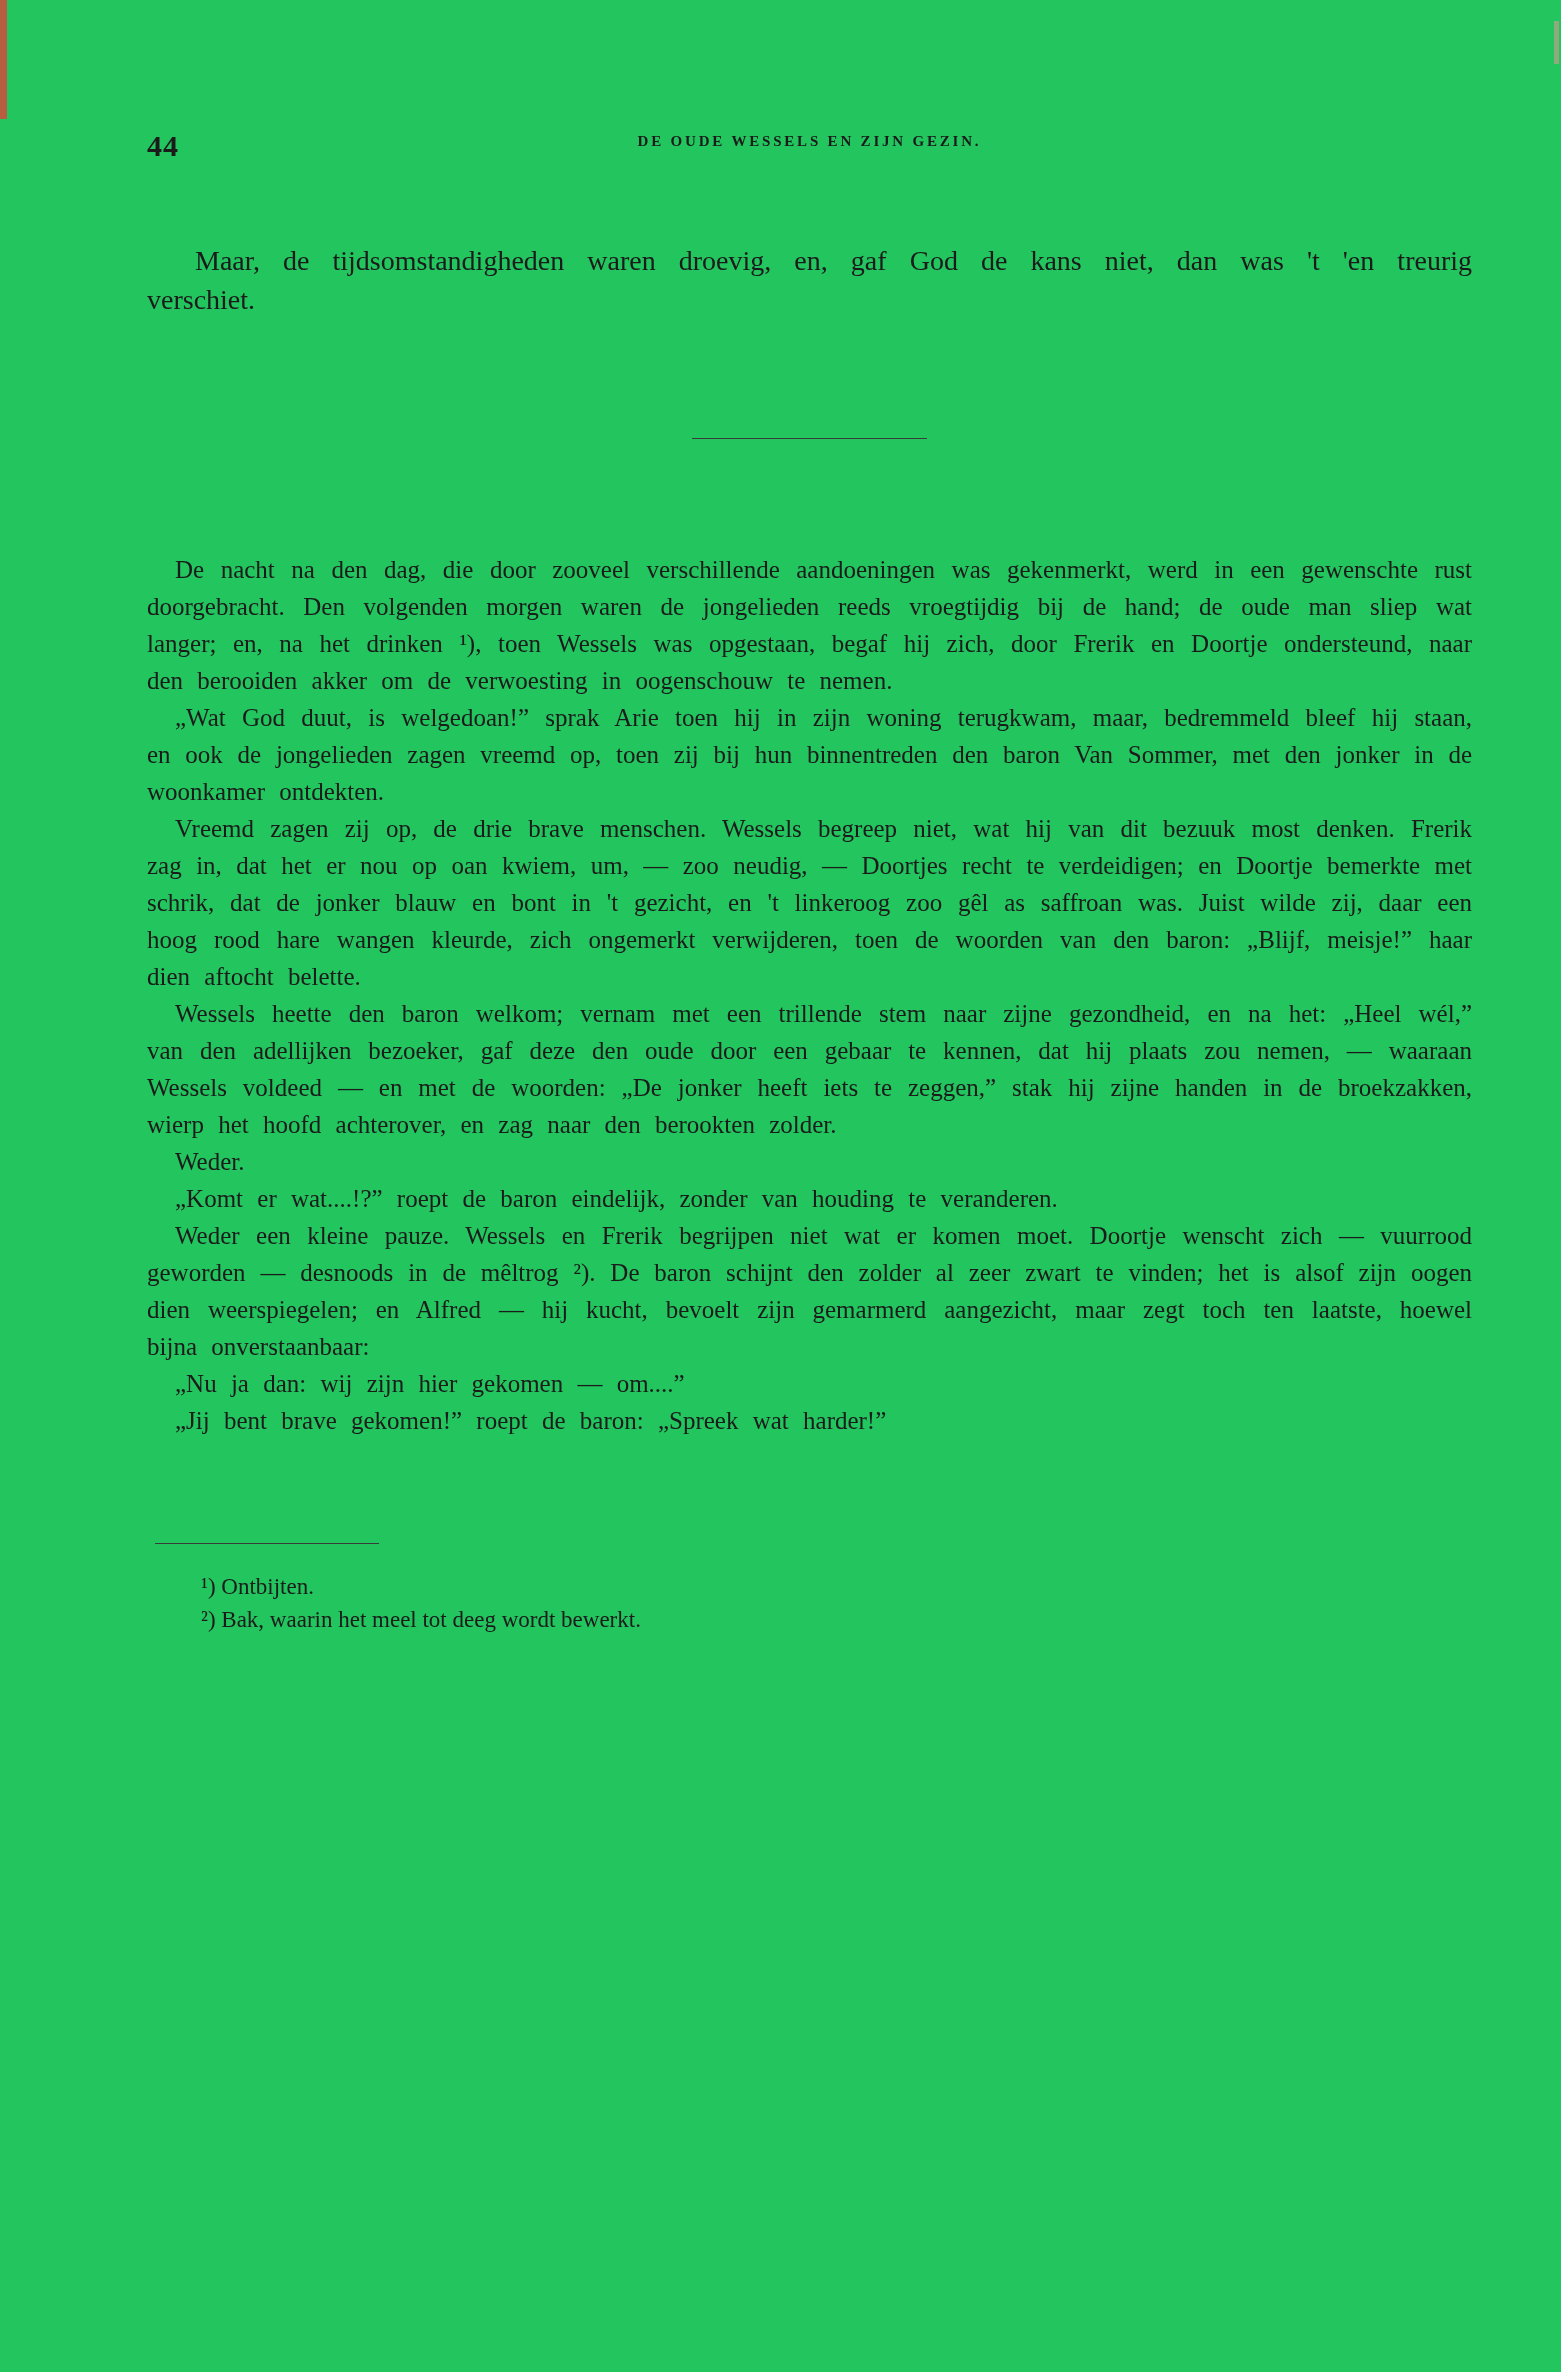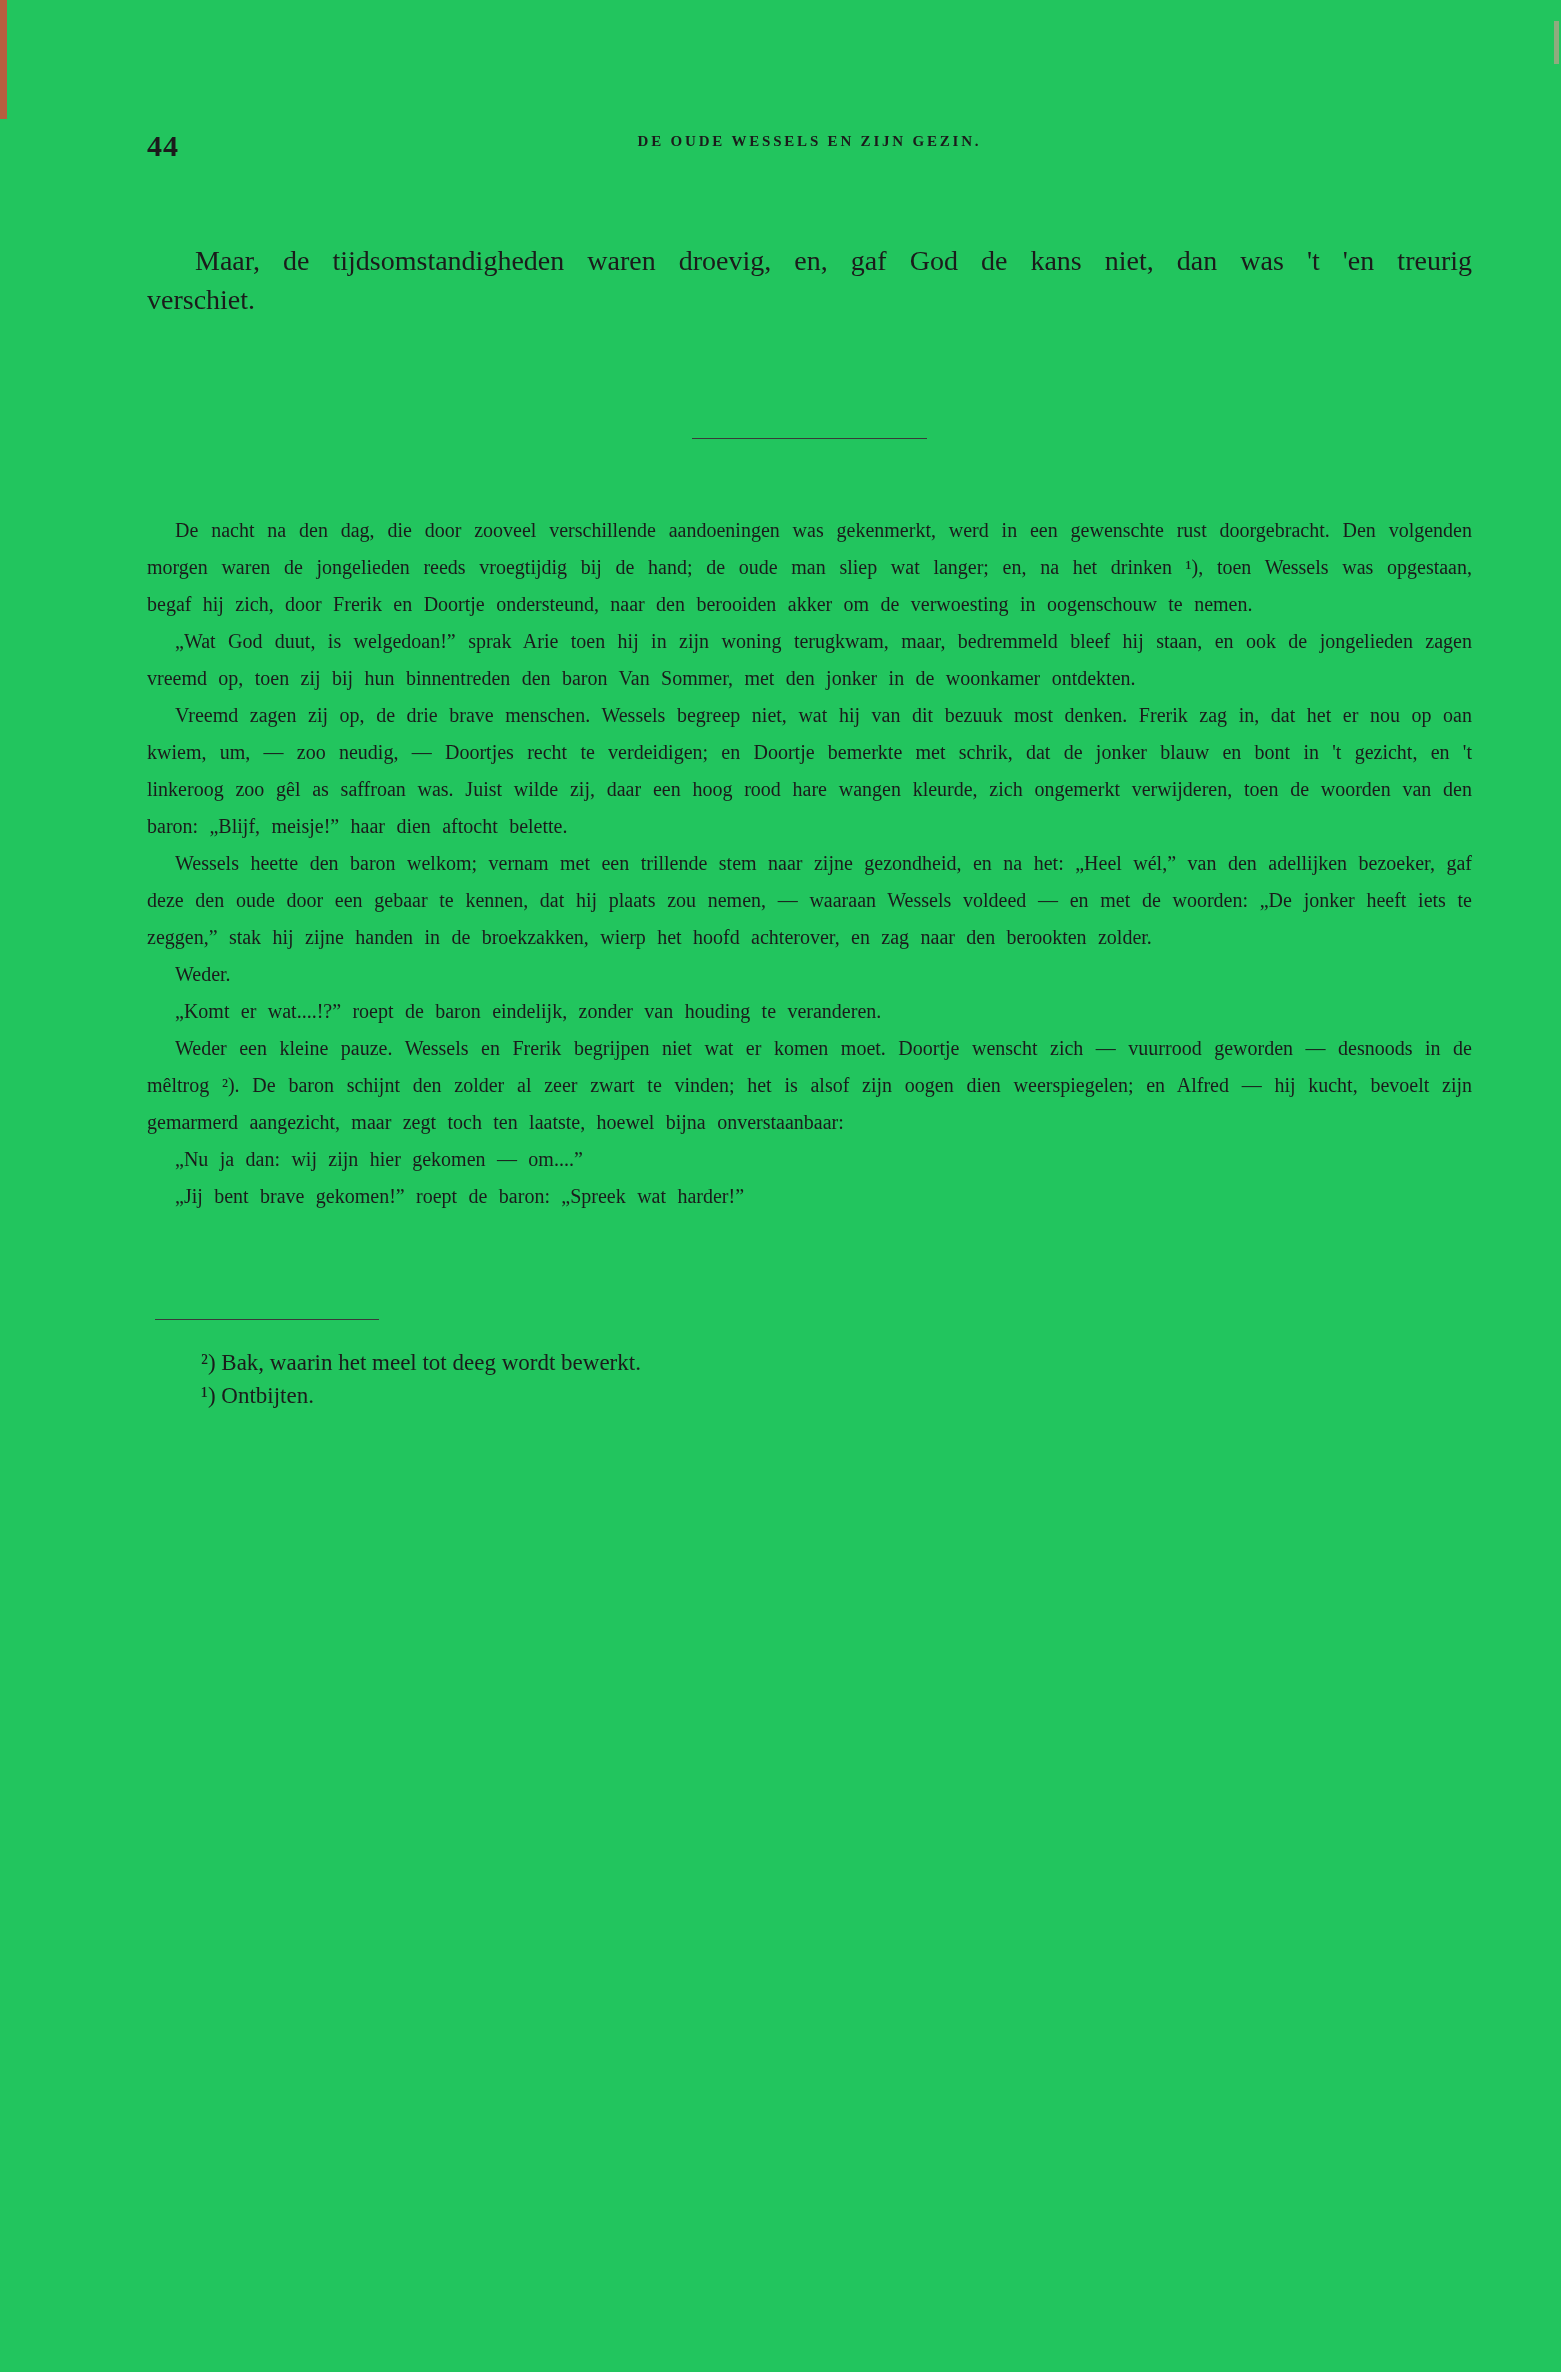--- a/index.html
+++ b/index.html
@@ -65,22 +65,22 @@
     text-indent: 48px;
     word-spacing: 0.38em;
   }
   .section-rule {
     margin: 119px auto 0 auto;
     width: 235px;
     border: 0;
     border-top: 1.9px solid #3a3a3a;
   }
   .body-text {
-    margin-top: 73px;
-    font-size: 20px;
+    margin-top: 112px;
+    font-size: 25px;
     line-height: 37px;
     text-align: justify;
     word-spacing: 0.32em;
   }
   .body-text p {
     margin: 0;
     text-indent: 28px;
   }
   .footnote-rule {
     margin: 104px 0 0 7.5px;
@@ -122,18 +122,18 @@
     <p>Weder.</p>
     <p>„Komt er wat....!?” roept de baron eindelijk, zonder van houding te veranderen.</p>
     <p>Weder een kleine pauze. Wessels en Frerik begrijpen niet wat er komen moet. Doortje wenscht zich — vuurrood geworden — desnoods in de mêltrog ²). De baron schijnt den zolder al zeer zwart te vinden; het is alsof zijn oogen dien weerspiegelen; en Alfred — hij kucht, bevoelt zijn gemarmerd aangezicht, maar zegt toch ten laatste, hoewel bijna onverstaanbaar:</p>
     <p>„Nu ja dan: wij zijn hier gekomen — om....”</p>
     <p>„Jij bent brave gekomen!” roept de baron: „Spreek wat harder!”</p>
   </main>
 
   <hr class="footnote-rule">
 
   <div class="footnotes">
+    <p>¹) Ontbijten.</p>
     <p>²) Bak, waarin het meel tot deeg wordt bewerkt.</p>
-    <p>¹) Ontbijten.</p>
   </div>
 
 </div>
 
 
 </body></html>

